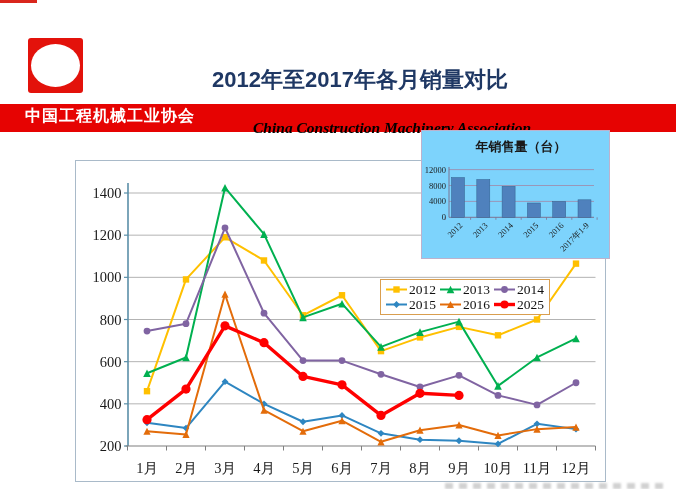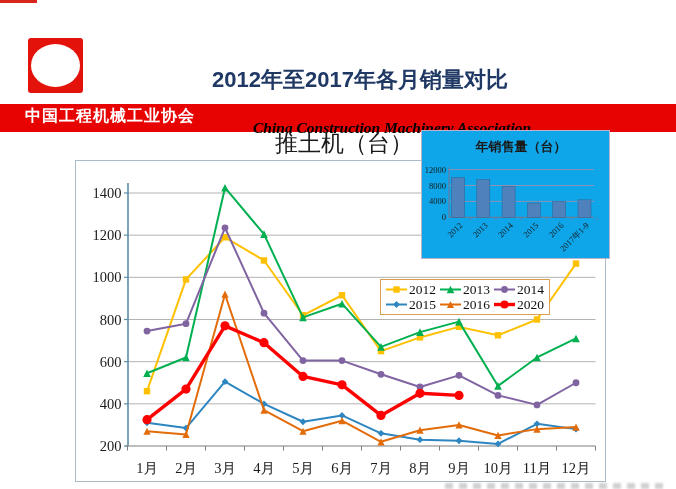--- a/index.html
+++ b/index.html
@@ -51,21 +51,20 @@
     <span class="logo-text">CCMA</span>
   </div>
 
   <h1 class="main-title">2012年至2017年各月销量对比</h1>
 
   <div class="banner" style="background: rgb(230, 3, 2);">
     <span class="banner-cn">中国工程机械工业协会</span>
     <span class="banner-en">China Construction Machinery Association</span>
   </div>
 
-  <div class="chart-title">推土机（台）</div>
 
   <div class="chart-frame">
     <svg id="main-chart-svg" width="529" height="320" viewBox="76 161 529 320">
         <line x1="128" y1="403.8333333333333" x2="595.5" y2="403.8333333333333" stroke="#b3b3b3" stroke-width="1"></line>
         <line x1="128" y1="361.6666666666667" x2="595.5" y2="361.6666666666667" stroke="#b3b3b3" stroke-width="1"></line>
         <line x1="128" y1="319.5" x2="595.5" y2="319.5" stroke="#b3b3b3" stroke-width="1"></line>
         <line x1="128" y1="277.33333333333337" x2="595.5" y2="277.33333333333337" stroke="#b3b3b3" stroke-width="1"></line>
         <line x1="128" y1="235.16666666666666" x2="595.5" y2="235.16666666666666" stroke="#b3b3b3" stroke-width="1"></line>
         <line x1="128" y1="193" x2="595.5" y2="193" stroke="#b3b3b3" stroke-width="1"></line>
         <line x1="128" y1="183" x2="128" y2="446" stroke="#5b8fa8" stroke-width="1.6"></line>
@@ -221,25 +220,25 @@
           <line x1="0" y1="5.5" x2="21" y2="5.5" stroke="#e36c0a" stroke-width="2"></line>
           <path d="M10.5 1.9 L14.1 9.1 L6.9 9.1 Z" fill="#e36c0a"></path>
         </svg>
         <span class="legend-label">2016</span>
       </div>
       <div class="legend-item">
         <svg width="21" height="11">
           <line x1="0" y1="5.5" x2="21" y2="5.5" stroke="#ff0000" stroke-width="3.4"></line>
           <circle cx="10.5" cy="5.5" r="4" fill="#ff0000"></circle>
         </svg>
-        <span class="legend-label">2020</span>
+        <span class="legend-label">2025</span>
       </div>
     </div>
 
-  <div class="inset" style="background: #0ea5e9; text-align: center;">
+  <div class="inset" style="background: #7dd3fc; text-align: center;">
     <svg id="inset-svg" width="187" height="127" viewBox="421 130 187 127">
         <text x="520" y="150" text-anchor="middle" font-size="13" font-weight="bold">年销售量（台）</text>
         <line x1="448" y1="200.4" x2="593" y2="200.4" stroke="#9c90b0" stroke-width="0.9"></line>
         <line x1="448" y1="184.5" x2="593" y2="184.5" stroke="#9c90b0" stroke-width="0.9"></line>
         <line x1="448" y1="168.60000000000002" x2="593" y2="168.60000000000002" stroke="#9c90b0" stroke-width="0.9"></line>
         <line x1="448" y1="166" x2="448" y2="216.3" stroke="#7d7391" stroke-width="1"></line>
         <line x1="448" y1="216.3" x2="593" y2="216.3" stroke="#7d7391" stroke-width="1"></line>
         <line x1="444.3" y1="216.3" x2="444.3" y2="218.8" stroke="#7d7391" stroke-width="0.8"></line>
         <line x1="469.6" y1="216.3" x2="469.6" y2="218.8" stroke="#7d7391" stroke-width="0.8"></line>
         <line x1="494.90000000000003" y1="216.3" x2="494.90000000000003" y2="218.8" stroke="#7d7391" stroke-width="0.8"></line>

